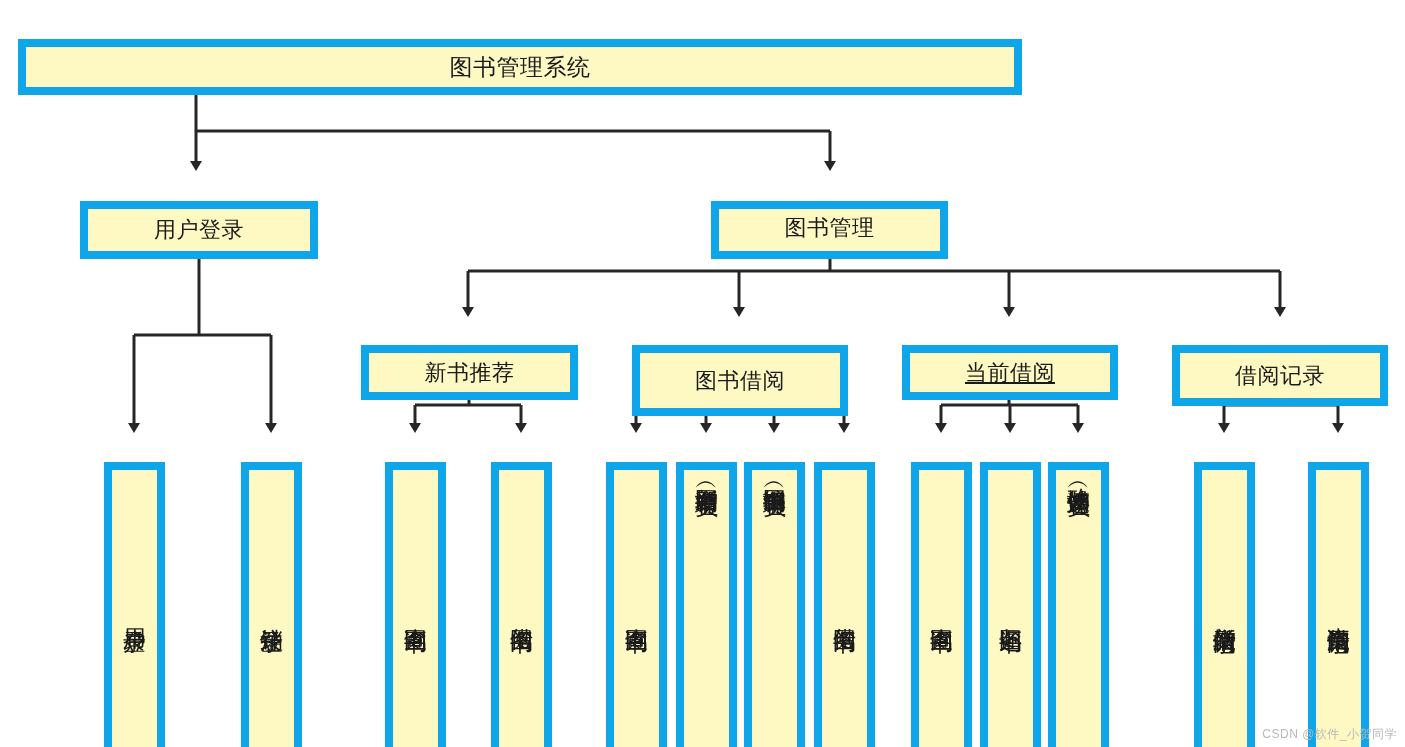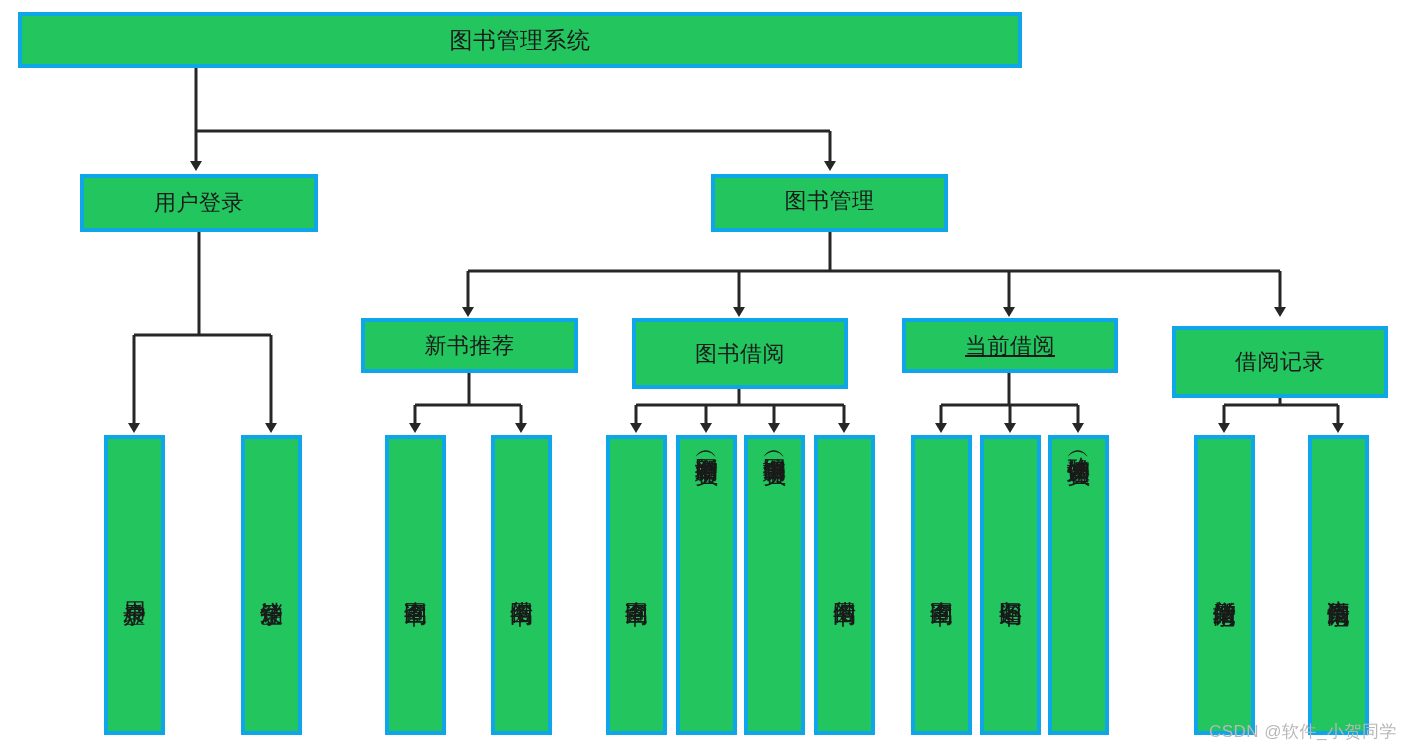--- a/index.html
+++ b/index.html
@@ -21,26 +21,27 @@
   svg#connectors {
     position: absolute;
     left: 0;
     top: 0;
     width: 1405px;
     height: 747px;
   }
   .node {
     position: absolute;
     box-sizing: border-box;
-    border: 4px solid #0ea5e9;
-    background: #22c55e;
+    border: 8px solid #0ea5e9;
+    background: #fef9c3;
     display: flex;
     align-items: center;
     justify-content: center;
     color: #1a1a1a;
+    margin-top: 27px;
   }
   .node .label {
     display: block;
     text-align: center;
     line-height: 1.05;
     white-space: nowrap;
   }
   .node.horizontal .label {
     font-size: 22px;
     letter-spacing: 0.5px;
@@ -62,21 +63,21 @@
     white-space: nowrap;
   }
   .node.vertical.center .label {
     margin-top: auto;
     margin-bottom: auto;
   }
   #watermark {
     position: absolute;
     right: 8px;
     bottom: 4px;
-    font-size: 17px;
+    font-size: 12px;
     color: #b8b8b8;
     letter-spacing: 0.5px;
     white-space: nowrap;
   }
 </style>
 </head>
 <body>
 
 <div id="diagram-root">
 
@@ -141,21 +142,21 @@
 
   <div class="node horizontal" style="left:361px; top:318px; width:217px; height:55px;">
     <span class="label">新书推荐</span>
   </div>
   <div class="node horizontal" style="left:632px; top:318px; width:216px; height:71px;">
     <span class="label">图书借阅</span>
   </div>
   <div class="node horizontal" style="left:902px; top:318px; width:216px; height:55px;text-decoration:underline;">
     <span class="label">当前借阅</span>
   </div>
-  <div class="node horizontal" style="left:1172px; top:326px; width:216px; height:72px;">
+  <div class="node horizontal" style="left:1172px; top:318px; width:216px; height:61px;">
     <span class="label">借阅记录</span>
   </div>
 
   <div class="node vertical center" style="left:104px; top:435px; width:61px; height:300px;">
     <span class="label">用户登录</span>
   </div>
   <div class="node vertical center" style="left:241px; top:435px; width:61px; height:300px;">
     <span class="label">注销登录</span>
   </div>
 

